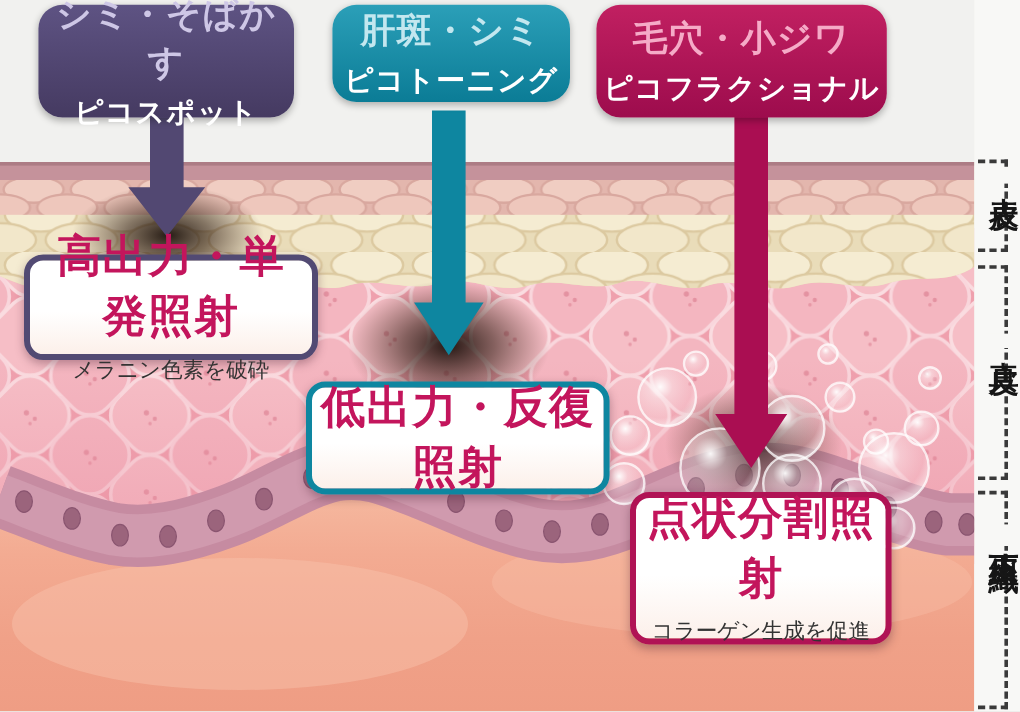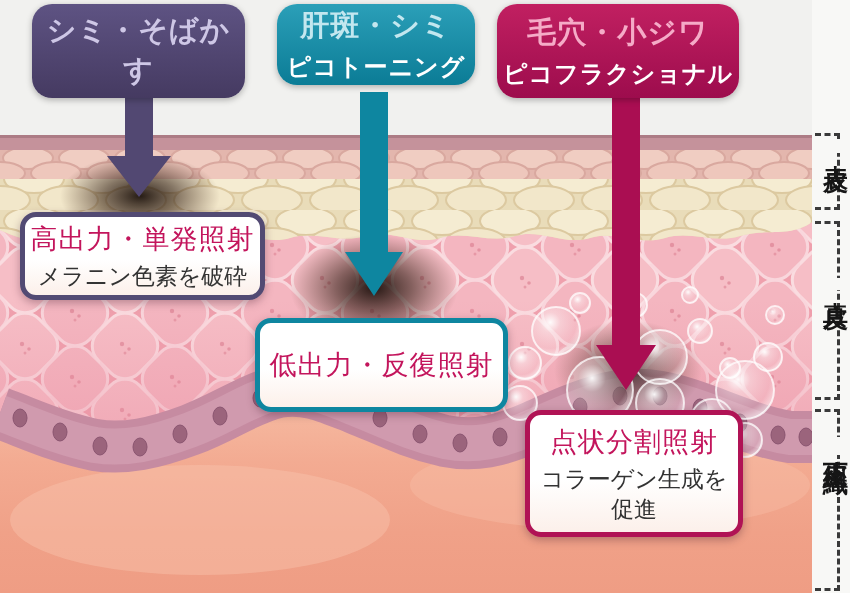--- a/index.html
+++ b/index.html
@@ -29,22 +29,22 @@
   .tag-fractional .l1{color:#f5abc7;}
 
   
   .callout{
     position:absolute;box-sizing:border-box;z-index:3;
     background:linear-gradient(180deg,#ffffff 55%,#fcf0ea);
     border-radius:16px;box-shadow:0 3px 8px rgba(70,30,45,.35);
     text-align:center;display:flex;flex-direction:column;justify-content:center;
     gap:4px;padding:6px 4px;
   }
-  .callout .t{font-weight:normal;font-size:27px;color:#c3155c;letter-spacing:1px;}
-  .callout .d{font-size:23px;color:#333333;line-height:30px;}
+  .callout .t{font-weight:bold;font-size:37px;color:#c3155c;letter-spacing:1px;}
+  .callout .d{font-size:18px;color:#333333;line-height:30px;}
   .callout-spot{left:20px;top:212px;width:245px;height:88px;border:5px solid #524a73;}
   .callout-toning{left:255px;top:318px;width:253px;height:94px;border:5px solid #0e86a0;}
   .callout-fractional{left:525px;top:410px;width:218px;height:127px;border:5px solid #b01355;}
 
   
   .side-strip{position:absolute;left:812px;top:0;width:38px;height:593px;background:#f8f8f6;z-index:2;}
   .bracket{position:absolute;left:815px;width:22px;border:3px dashed #3a3a3a;border-left:none;z-index:2;}
   .bracket-epidermis{top:133px;height:71px;}
   .bracket-dermis{top:221px;height:173px;}
   .bracket-subcutis{top:409px;height:176px;}
@@ -199,20 +199,21 @@
       </g>
     </g>
 
     <path fill="#524872" d="M125,92 L153,92 L153,156 L171,156 L139,197 L107,156 L125,156 Z"></path>
     <path fill="#0e86a0" d="M360,92 L388,92 L388,252 L403,252 L374,296 L345,252 L360,252 Z"></path>
     <path fill="#aa0e52" d="M612,92 L640,92 L640,345 L656,345 L626,390 L596,345 L612,345 Z"></path>
   </svg>
 
   <div class="tag tag-spot">
     <div class="l1">シミ・そばかす</div>
+    <div class="l2">ピコスポット</div>
   </div>
   <div class="tag tag-toning">
     <div class="l1">肝斑・シミ</div>
     <div class="l2">ピコトーニング</div>
   </div>
   <div class="tag tag-fractional">
     <div class="l1">毛穴・小ジワ</div>
     <div class="l2">ピコフラクショナル</div>
   </div>
 

